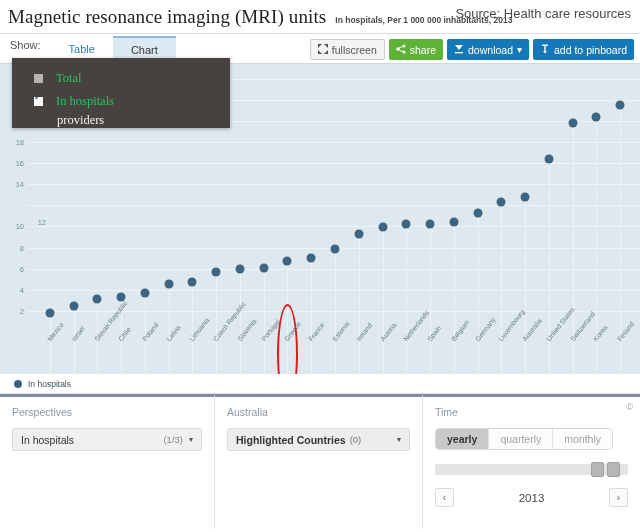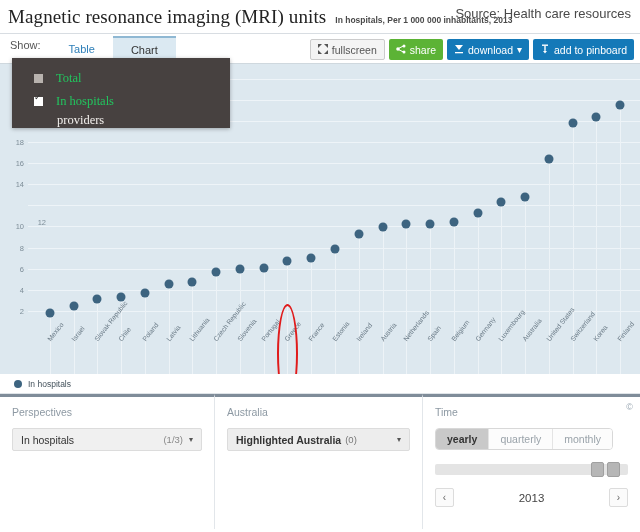--- a/index.html
+++ b/index.html
@@ -491,21 +491,21 @@
       <div class="select">
         <span class="lbl">In hospitals</span>
         <span class="count">(1/3)</span>
         <span class="caret">▾</span>
       </div>
     </div>
 
     <div class="panel p2">
       <div class="panel-title">Australia</div>
       <div class="select strong">
-        <span class="lbl">Highlighted Australia</span>
+        <span class="lbl">Highlighted Countries</span>
         <span class="count">(0)</span>
         <span class="caret">▾</span>
       </div>
     </div>
 
     <div class="panel p3">
       <div class="copyright">©</div>
       <div class="panel-title">Time</div>
       <div class="seg">
         <div class="seg-item active">yearly</div>

